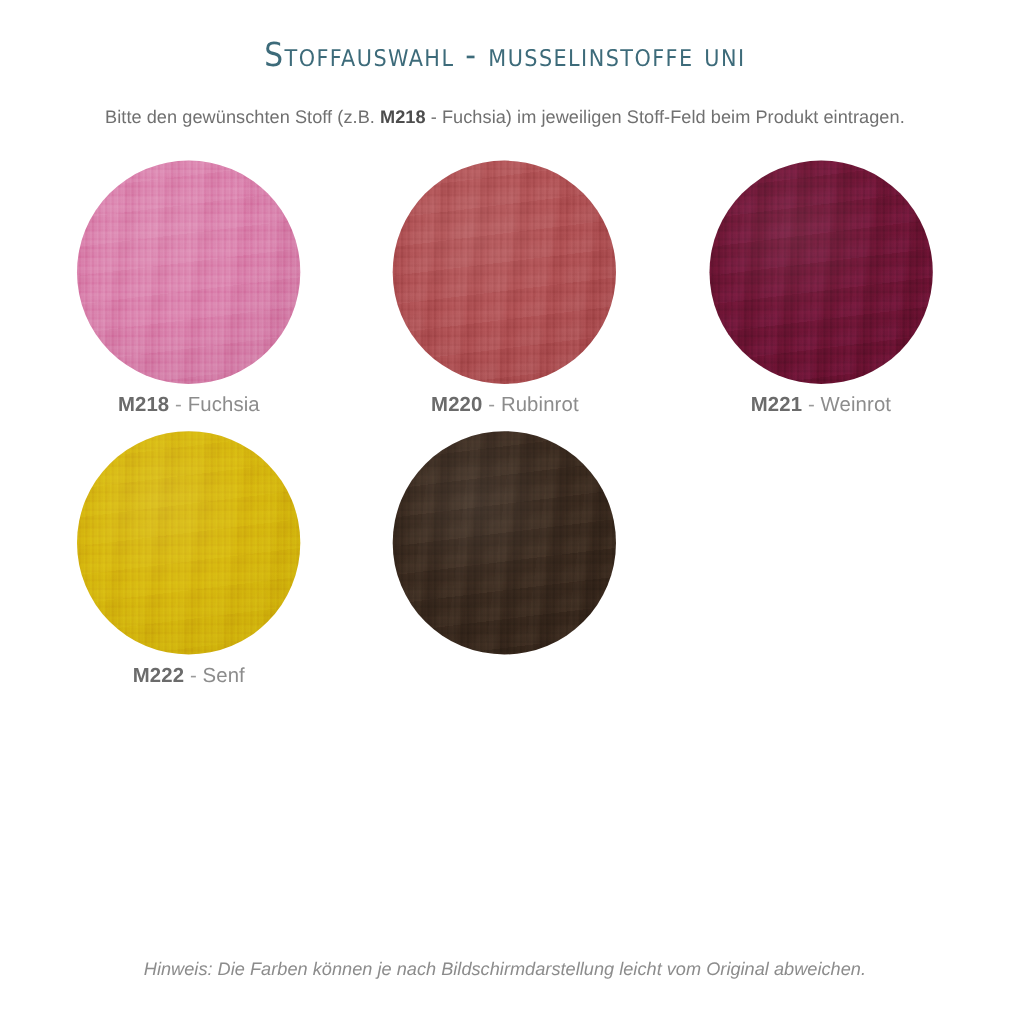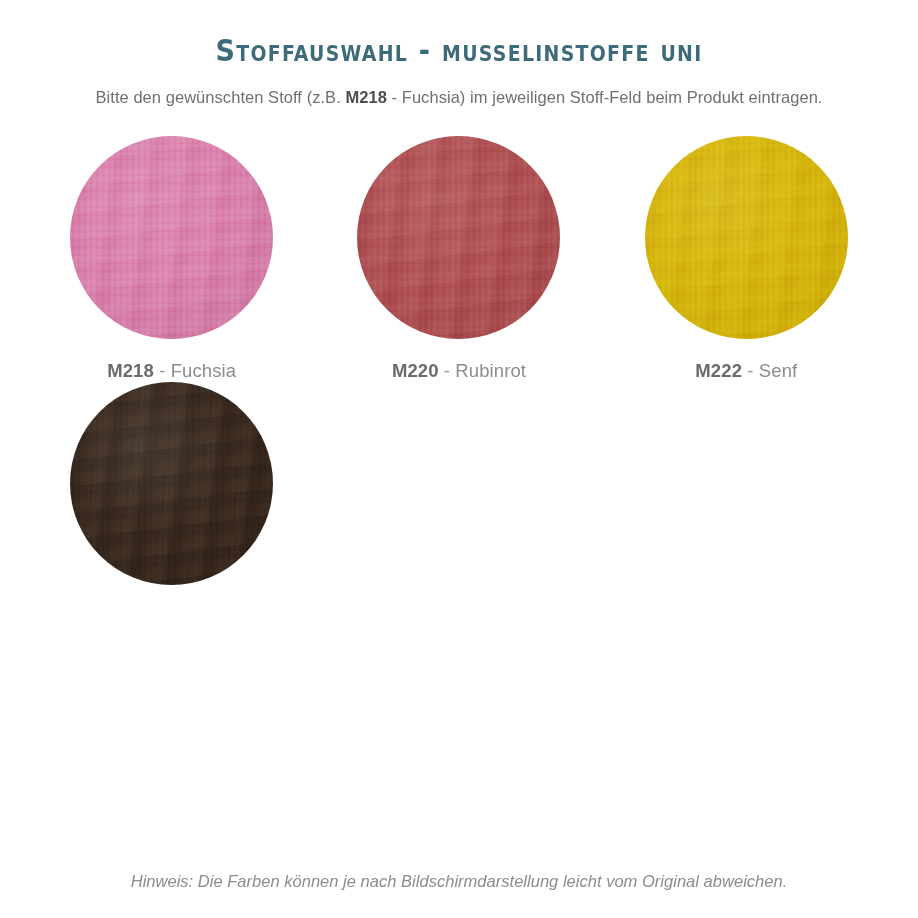--- a/index.html
+++ b/index.html
@@ -26,33 +26,33 @@
 
   
   .header {
     padding-top: 34px;
     text-align: center;
   }
   .page-title {
     font-family: "DejaVu Sans Condensed", "DejaVu Sans", sans-serif;
     font-size: 30px;
     line-height: 34px;
-    font-weight: 700;
+    font-weight: 400;
     letter-spacing: 1.3px;
     color: #3d6b7a;
     font-variant: small-caps;
     text-transform: lowercase;
     white-space: nowrap;
   }
   .page-title::first-letter {
     text-transform: uppercase;
   }
 
   .intro {
-    margin-top: 18px;
+    margin-top: 28px;
     text-align: center;
     font-size: 16.5px;
     line-height: 22px;
     color: #707070;
     letter-spacing: 0.05px;
     white-space: nowrap;
   }
   .intro .code {
     font-weight: 700;
     color: #4d4d4d;
@@ -133,21 +133,21 @@
     inset: 0;
     border-radius: 50%;
     background: radial-gradient(circle at 38% 32%,
       rgba(255,255,255,0.085) 0%,
       rgba(255,255,255,0.02) 42%,
       rgba(0,0,0,0.035) 78%,
       rgba(0,0,0,0.075) 100%);
   }
 
   .swatch-label {
-    margin-top: 21px;
+    margin-top: 8px;
     font-size: 18.5px;
     line-height: 22px;
     color: #8c8c8c;
     letter-spacing: 0.1px;
     white-space: nowrap;
     text-align: center;
   }
   .swatch-label .lbl-code {
     font-weight: 700;
     color: #6b6b6b;
@@ -209,20 +209,32 @@
         <div class="tex2"></div>
         <div class="shade"></div>
       </div>
       <div class="swatch-label">
         <span class="lbl-code">M220</span>
         <span class="lbl-sep">-</span>
         <span class="lbl-name">Rubinrot</span>
       </div>
     </div>
 
+    <div class="swatch-cell">
+      <div class="swatch-disc" style="background-color: rgb(102, 16, 47);">
+        <div class="tex"></div>
+        <div class="tex2"></div>
+        <div class="shade"></div>
+      </div>
+      <div class="swatch-label">
+        <span class="lbl-code">M221</span>
+        <span class="lbl-sep">-</span>
+        <span class="lbl-name">Weinrot</span>
+      </div>
+    </div>
 
     <div class="swatch-cell">
       <div class="swatch-disc" style="background-color: rgb(212, 178, 10);">
         <div class="tex"></div>
         <div class="tex2"></div>
         <div class="shade"></div>
       </div>
       <div class="swatch-label">
         <span class="lbl-code">M222</span>
         <span class="lbl-sep">-</span>

